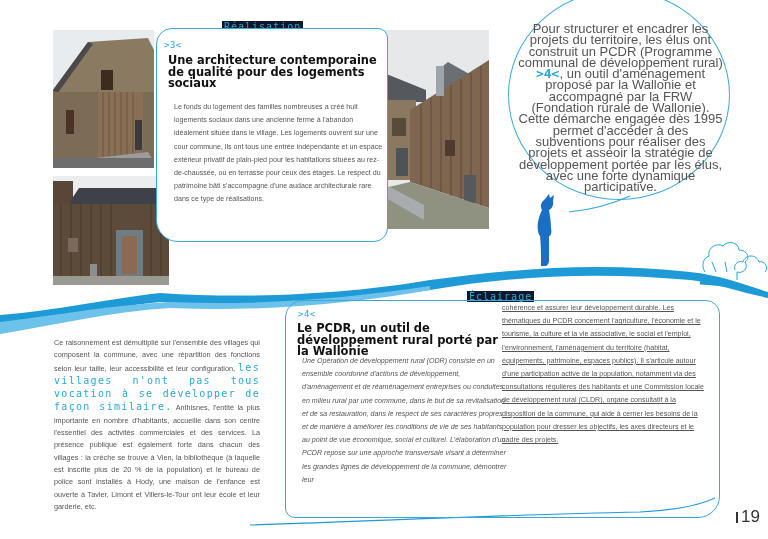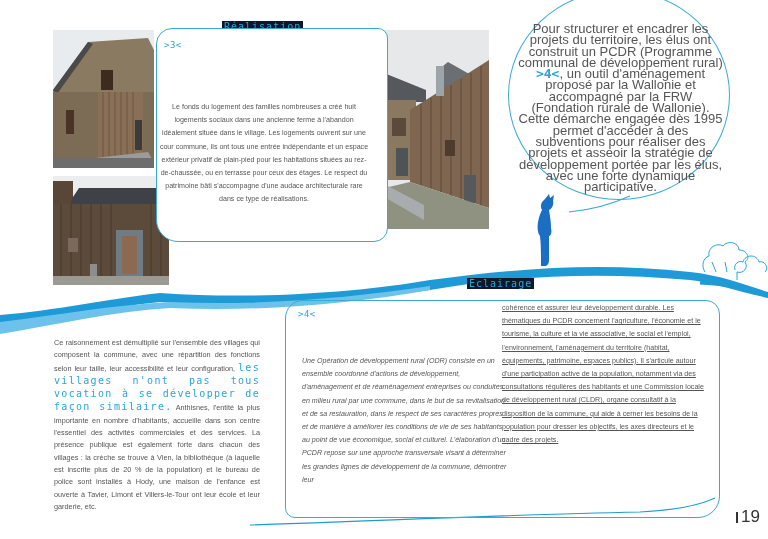--- a/index.html
+++ b/index.html
@@ -16,21 +16,21 @@
   .ref-tag { font-family: "DejaVu Sans Mono", monospace; color: #2aa5d8; font-size: 9px; letter-spacing: 0.5px; }
   .box-title { font-family: "DejaVu Sans", sans-serif; font-weight: bold; color: #111; line-height: 1.02; }
   .body-text { font-size: 7.1px; line-height: 13.2px; color: #555; }
 
   #realisation-box {
     position: absolute; left: 156px; top: 28px; width: 232px; height: 214px;
     border: 1.2px solid #3aa9d6; border-radius: 16px 10px 14px 22px; background: #fff;
   }
   #realisation-box .ref-tag { position: absolute; left: 7px; top: 11px; }
   #realisation-box .box-title { position: absolute; left: 11px; top: 26px; width: 218px; font-size: 11.4px; }
-  #realisation-box .body-text { position: absolute; left: 2px; top: 72px; width: 210px; text-align: center; }
+  #realisation-box .body-text { position: absolute; left: 17px; top: 72px; width: 210px; }
 
   #bubble {
     position: absolute; left: 508px; top: -10px; width: 222px; height: 210px;
     border: 1.2px solid #3aa9d6; border-radius: 50%;
   }
   #bubble-text {
     position: absolute; left: 518px; top: 23px; width: 205px; text-align: center;
     font-size: 13px; line-height: 11.3px; color: #555;
   }
   #bubble-text .ref { color: #2aa5d8; font-family: "DejaVu Sans Mono", monospace; font-weight: bold; }
@@ -143,37 +143,39 @@
     <path d="M735,270 c-2,-6 4,-10 8,-8 c2,-8 14,-8 16,0 c6,-2 10,6 6,10"></path>
     <path d="M712,262 l4,10 M725,262 l2,10"></path>
   </g>
   <path d="M700,283 C730,285 750,288 768,296" stroke="#1e9ad6" stroke-width="3" fill="none"></path>
   <path d="M250,525 C400,520 500,515 640,512 C680,510 700,505 715,498" stroke="#1e9ad6" stroke-width="1.2" fill="none"></path>
 </svg>
 
 <div class="box-label" style="left:222px;top:21px;">Réalisation</div>
 <div id="realisation-box">
   <span class="ref-tag">&gt;3&lt;</span>
+  <div class="box-title">Une architecture contemporaine de qualité pour des logements sociaux</div>
   <div class="body-text">Le fonds du logement des familles nombreuses a créé huit logements sociaux dans une ancienne ferme à l'abandon idéalement située dans le village. Les logements ouvrent sur une cour commune, ils ont tous une entrée indépendante et un espace extérieur privatif de plain-pied pour les habitations situées au rez-de-chaussée, ou en terrasse pour ceux des étages. Le respect du patrimoine bâti s'accompagne d'une audace architecturale rare dans ce type de réalisations.</div>
 </div>
 
 <div id="bubble"></div>
 <div id="bubble-text">
   <span>Pour structurer et encadrer les projets du territoire, les élus ont construit un PCDR (Programme communal de développement rural)</span>
   <span class="ref">&gt;4&lt;</span><span>, un outil d'aménagement proposé par la Wallonie et accompagné par la FRW (Fondation rurale de Wallonie). Cette démarche engagée dès 1995 permet d'accéder à des subventions pour réaliser des projets et asseoir la stratégie de développement portée par les élus, avec une forte dynamique participative.</span>
 </div>
 
 <div id="left-col">
   <span>Ce raisonnement est démultiplié sur l'ensemble des villages qui composent la commune, avec une répartition des fonctions selon leur taille, leur accessibilité et leur configuration,</span>
   <span class="highlight">les villages n'ont pas tous vocation à se développer de façon similaire.</span>
   <span>Anthisnes, l'entité la plus importante en nombre d'habitants, accueille dans son centre l'essentiel des activités commerciales et des services. La présence publique est également forte dans chacun des villages : la crèche se trouve à Vien, la bibliothèque (à laquelle est inscrite plus de 20 % de la population) et le bureau de police sont installés à Hody, une maison de l'enfance est ouverte à Tavier, Limont et Villers-le-Tour ont leur école et leur garderie, etc.</span>
 </div>
 
-<div class="box-label" style="left:467px;top:278px;">Éclairage</div>
+<div class="box-label" style="left:467px;top:291px;">Éclairage</div>
 <div id="eclairage-box">
   <span class="ref-tag">&gt;4&lt;</span>
+  <div class="box-title">Le PCDR, un outil de développement rural porté par la Wallonie</div>
   <div id="eclairage-col1" class="body-text">Une Opération de développement rural (ODR) consiste en un ensemble coordonné d'actions de développement, d'aménagement et de réaménagement entreprises ou conduites en milieu rural par une commune, dans le but de sa revitalisation et de sa restauration, dans le respect de ses caractères propres et de manière à améliorer les conditions de vie de ses habitants au point de vue économique, social et culturel. L'élaboration d'un PCDR repose sur une approche transversale visant à déterminer les grandes lignes de développement de la commune, démontrer leur</div>
   <div id="eclairage-col2" class="body-text">cohérence et assurer leur développement durable. Les thématiques du PCDR concernent l'agriculture, l'économie et le tourisme, la culture et la vie associative, le social et l'emploi, l'environnement, l'aménagement du territoire (habitat, équipements, patrimoine, espaces publics). Il s'articule autour d'une participation active de la population, notamment via des consultations régulières des habitants et une Commission locale de développement rural (CLDR), organe consultatif à la disposition de la commune, qui aide à cerner les besoins de la population pour dresser les objectifs, les axes directeurs et le cadre des projets.</div>
 </div>
 
 <div id="page-number">
   <span class="bar"></span><span>19</span>
 </div>
 
 </body></html>

